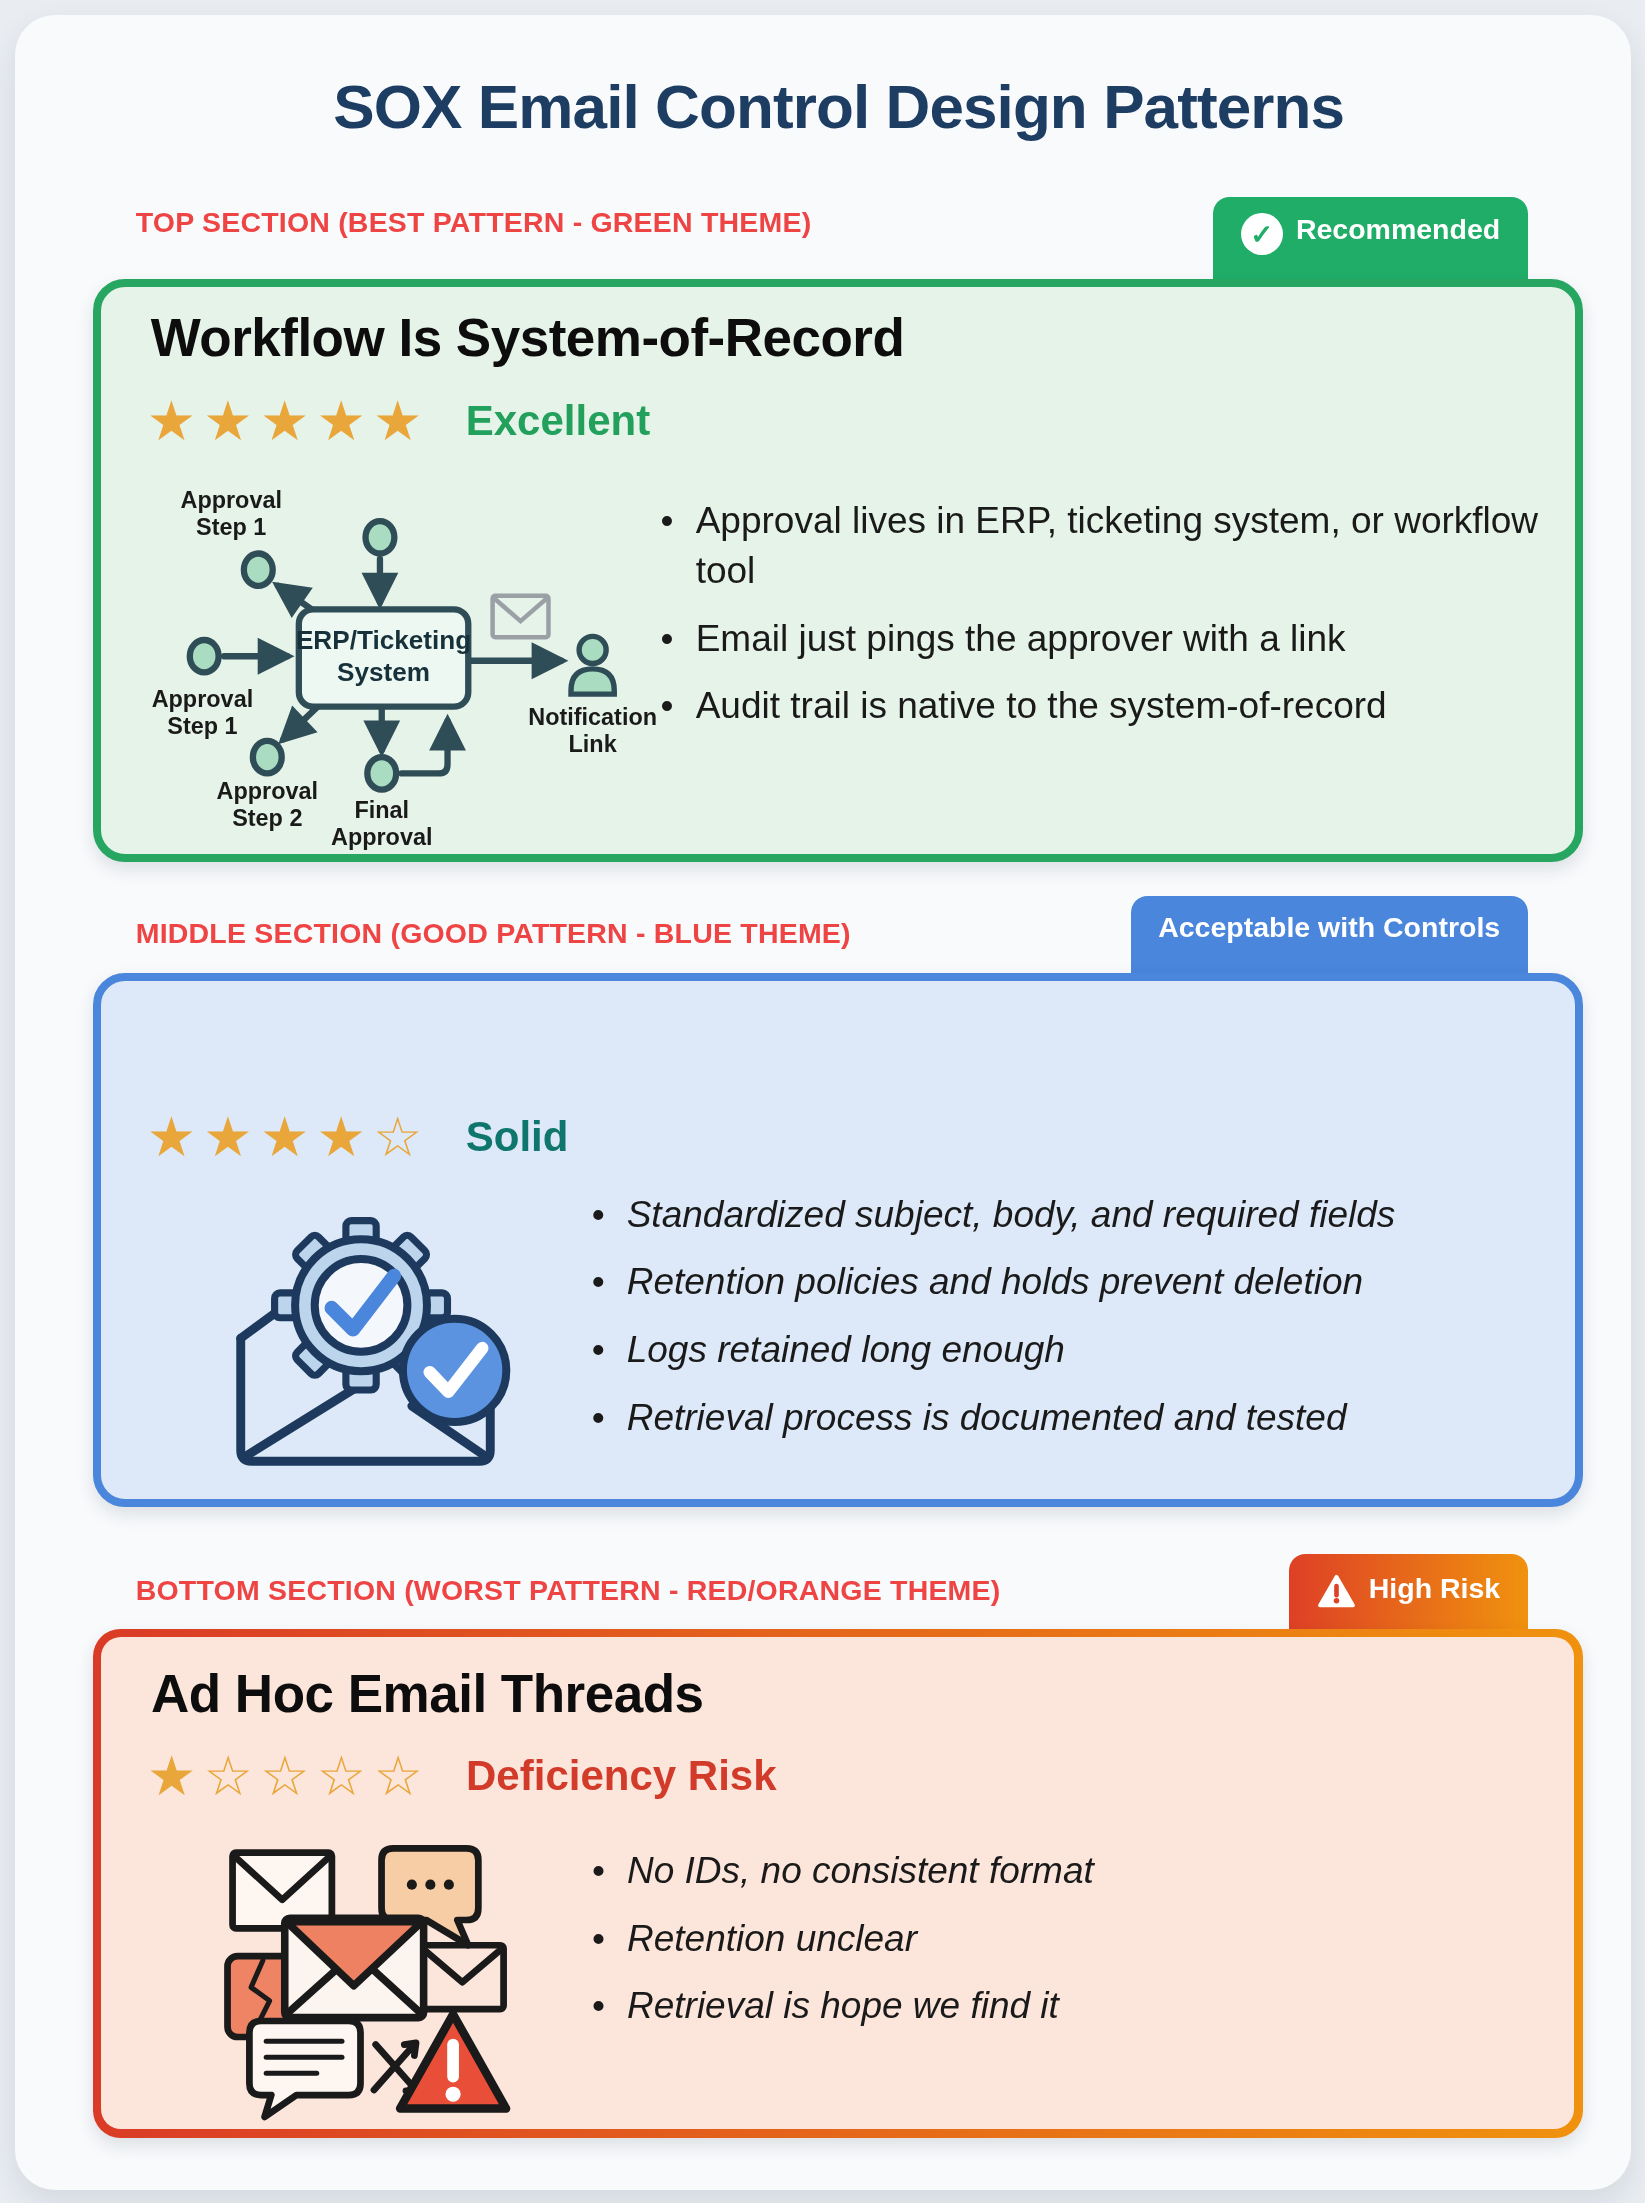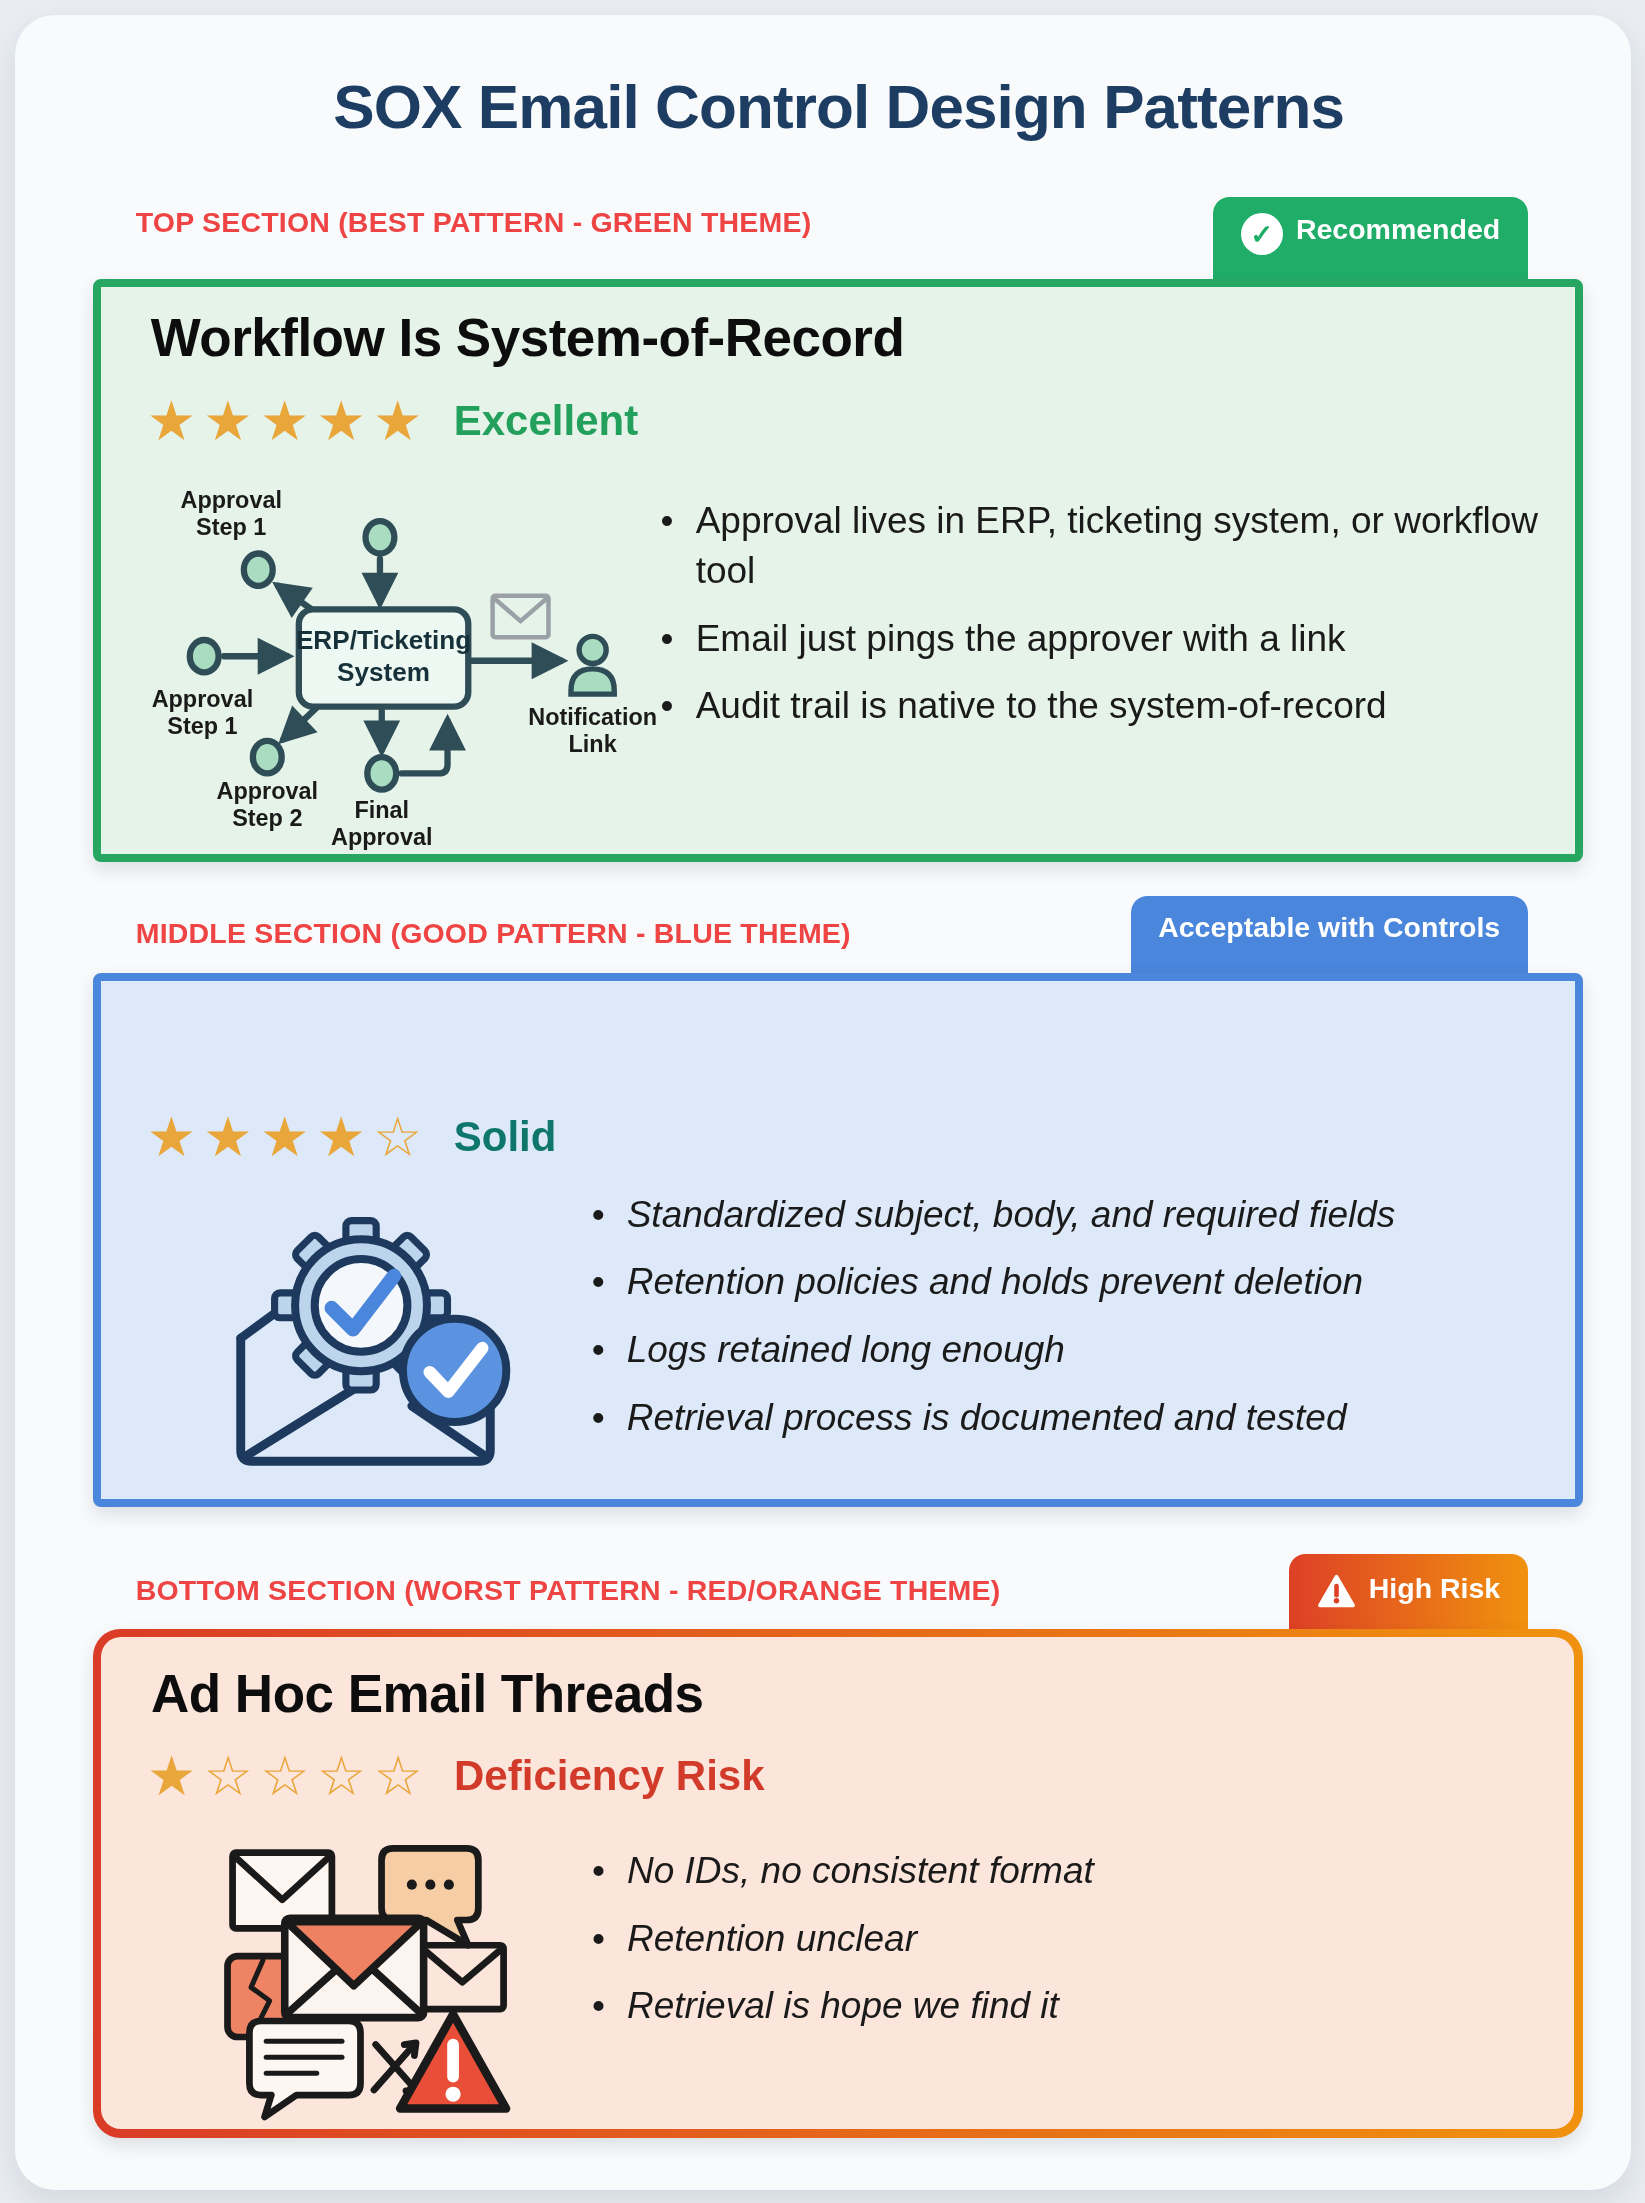--- a/index.html
+++ b/index.html
@@ -32,34 +32,34 @@
   .badge-green{top:182px;height:90px;background:#1fad68;align-items:flex-start;padding-top:16.5px;}
   .badge-blue{top:881px;height:86px;background:#4a86db;align-items:flex-start;padding-top:15px;}
   .badge-orange{top:1539px;height:84px;background:linear-gradient(90deg,#de4026,#f0920e);align-items:flex-start;padding-top:18.4px;}
   .check-circle{
     width:42px;height:42px;border-radius:50%;background:#fff;color:#1fad68;
     display:flex;align-items:center;justify-content:center;font-size:27.5px;font-weight:bold;flex:0 0 auto;
   }
   .warn-svg{display:block;margin-top:1.8px;}
   
   .card{
-    position:absolute;left:78px;width:1490px;border-radius:8px;z-index:2;
+    position:absolute;left:78px;width:1490px;border-radius:32px;z-index:2;
     box-sizing:border-box;box-shadow:0 7.3px 16.5px rgba(30,40,60,.12);
   }
   .card-green{top:264px;height:583px;border:8.3px solid #27a661;background:#e6f3e9;}
   .card-blue{top:958px;height:534px;border:8.3px solid #4a86db;background:#dde9f8;}
   .card-red-wrap{top:1614px;height:509px;background:linear-gradient(90deg,#da3b26,#f0920e);padding:8.3px;border-radius:27.5px;}
   .card-red-inner{position:relative;width:100%;height:100%;border-radius:20px;background:#fce5db;box-sizing:border-box;}
   .card-title{
     position:absolute;left:50px;font-size:53px;font-weight:bold;color:#0d0d0d;
     letter-spacing:-0.5px;white-space:nowrap;margin:0;
   }
   .stars-row{position:absolute;left:46px;display:flex;align-items:center;}
   .stars{font-size:55px;letter-spacing:7.3px;color:#e9a63a;line-height:1;}
-  .rating-label{font-size:42px;font-weight:bold;margin-left:24px;line-height:1;}
+  .rating-label{font-size:42px;font-weight:bold;margin-left:36px;line-height:1;}
   .rl-green{color:#22a05c;}
   .rl-blue{color:#0f766e;}
   .rl-red{color:#d23b2a;}
   .bullets{position:absolute;top:209px;margin:0;padding:0;list-style:none;}
   .bullets-green{left:556px;width:882px;}
   .bullets-wide{left:487px;width:946px;font-style:italic;}
   .bullets li{
     position:relative;padding-left:39px;font-size:37px;line-height:1.36;
     color:#1a1a1a;margin-bottom:17.4px;
   }

